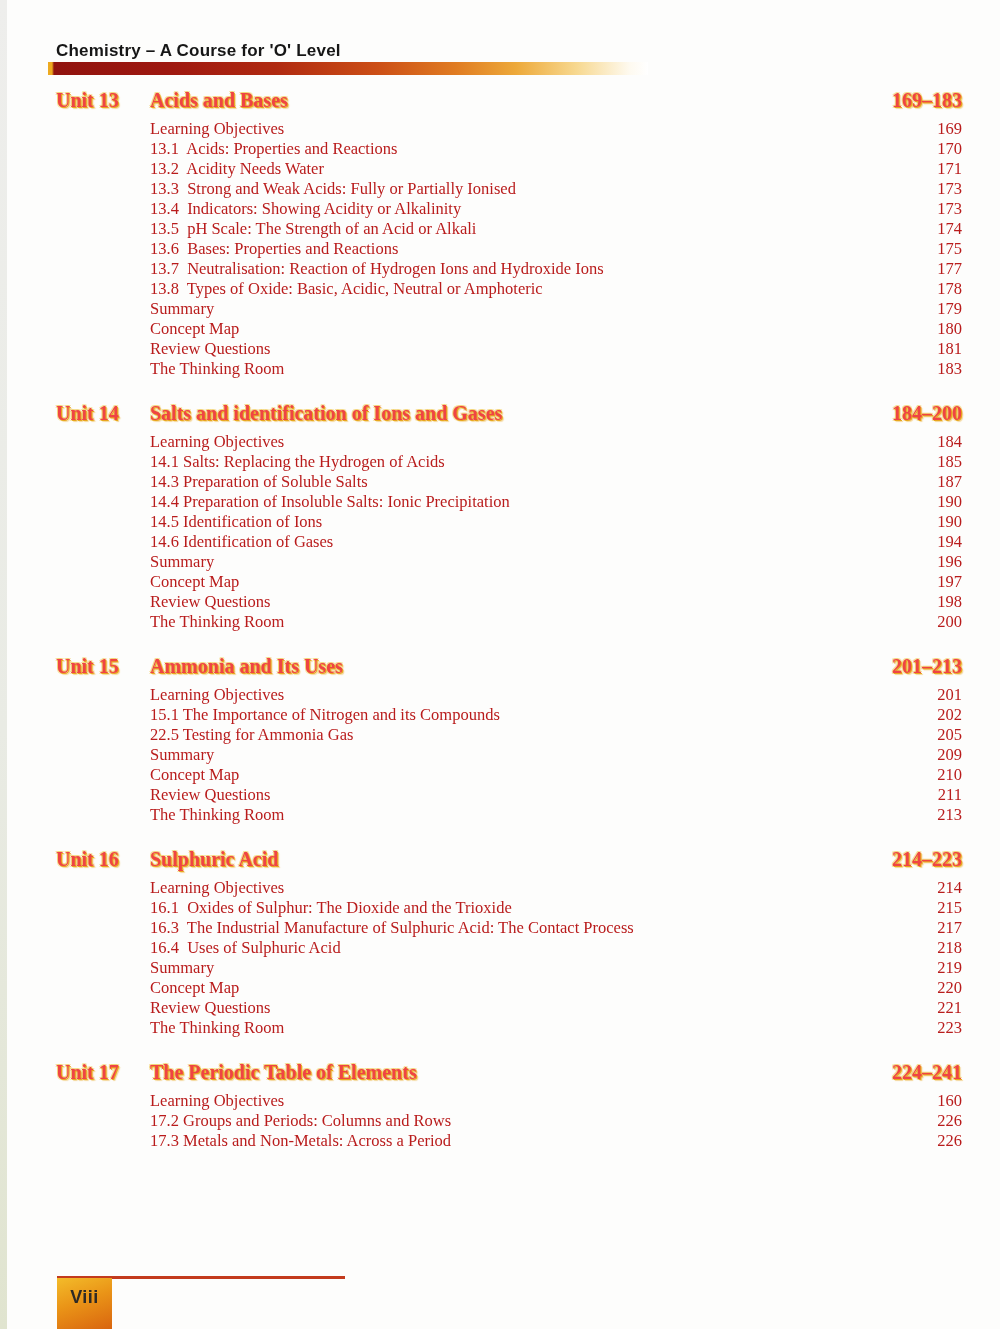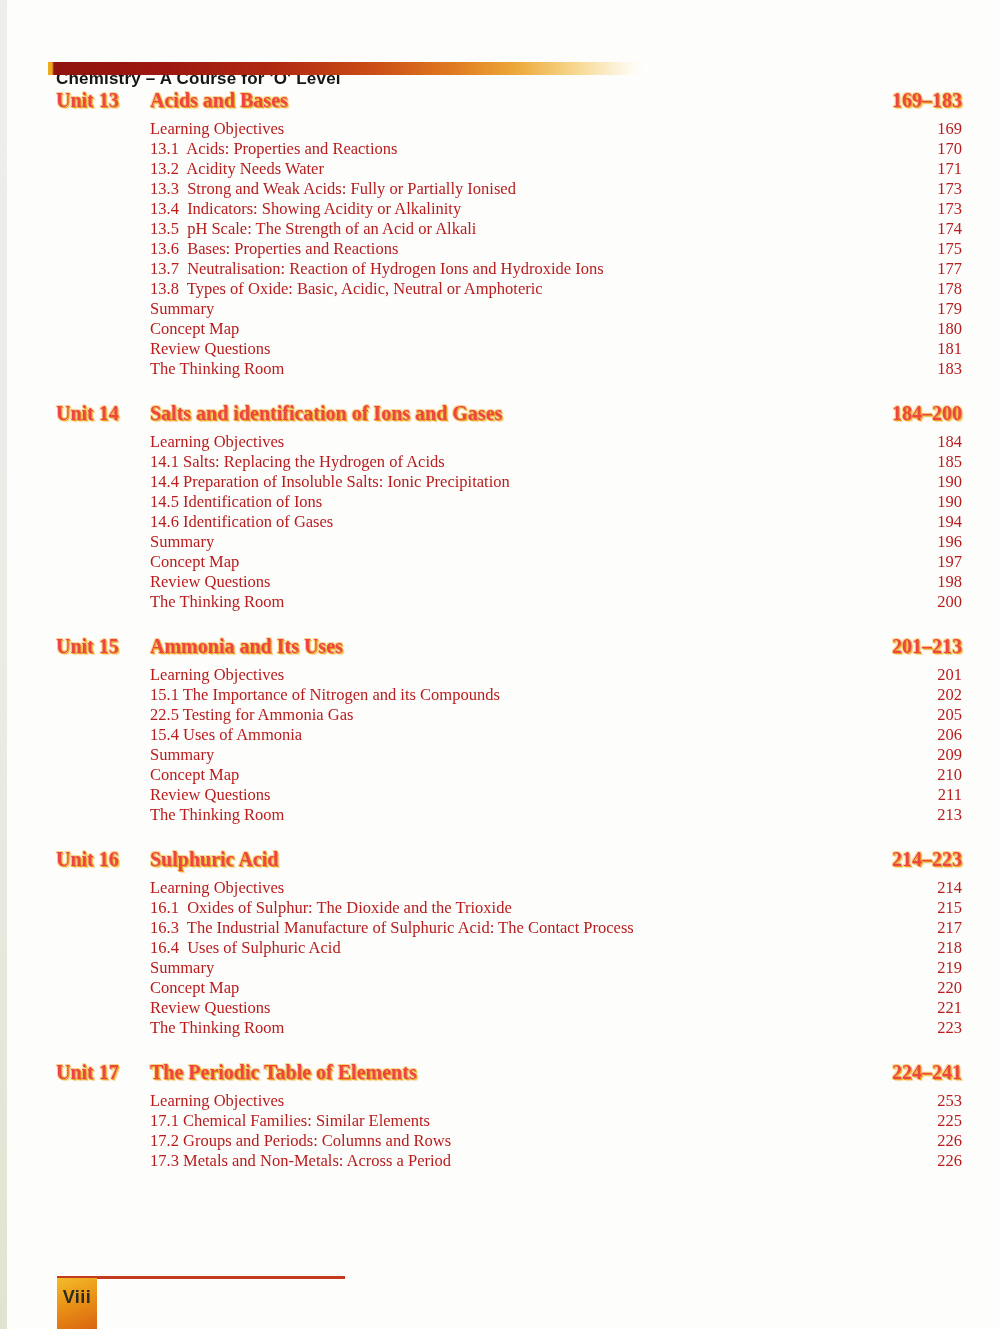--- a/index.html
+++ b/index.html
@@ -10,21 +10,21 @@
     overflow:hidden;
     font-family:"Liberation Serif", serif;
   }
   .scan-edge-left{
     position:absolute;left:0;top:0;width:7px;height:100%;
     background:linear-gradient(180deg,#eeeeec 0%,#e9ebe4 55%,#e0e4cf 100%);
   }
   .book-header{
     position:absolute;left:56px;top:41px;
     font-family:"Liberation Sans", sans-serif;
-    font-size:17px;font-weight:bold;color:#161616;letter-spacing:.2px;margin-top:28px;
+    font-size:17px;font-weight:bold;color:#161616;letter-spacing:.2px;
   }
   .header-bar{
     position:absolute;left:48px;top:62px;width:600px;height:13px;
     background:linear-gradient(90deg,
       #edaa20 0px,#edaa20 4px,
       #90130e 6px,#9e1810 20%,#b02a11 38%,
       #cc4f16 55%,#e07c22 68%,#eda93a 78%,
       #f7d88f 88%,#fefaf0 97%,#ffffff 100%);
   }
   .toc{position:absolute;left:56px;right:38px;top:88px;}
@@ -48,21 +48,21 @@
     display:flex;align-items:baseline;
     font-size:16.5px;line-height:20px;color:#b91c1c;
   }
   .toc-label{flex:1;padding-left:94px;white-space:pre-wrap;}
   .toc-page{flex:none;}
   .footer-rule{
     position:absolute;left:57px;top:1276px;width:288px;height:3px;
     background:#c33a1d;
   }
   .footer-box{
-    position:absolute;left:57px;top:1278px;width:40px;height:51px;
+    position:absolute;left:57px;top:1278px;width:55px;height:51px;
     background:linear-gradient(160deg,#f3bc2a 0%,#ea9417 45%,#d9650f 100%);
     display:flex;align-items:flex-start;justify-content:center;
   }
   .footer-label{
     margin-top:9px;
     font-family:"Liberation Sans", sans-serif;
     font-size:18px;font-weight:bold;color:#2e2a26;letter-spacing:.5px;
   }
 </style>
 </head>
@@ -161,20 +161,24 @@
     <span class="toc-label">Learning Objectives</span>
     <span class="toc-page">184</span>
   </div>
 
   <div class="toc-row">
     <span class="toc-label">14.1 Salts: Replacing the Hydrogen of Acids</span>
     <span class="toc-page">185</span>
   </div>
 
 
+  <div class="toc-row">
+    <span class="toc-label">14.3 Preparation of Soluble Salts</span>
+    <span class="toc-page">187</span>
+  </div>
 
   <div class="toc-row">
     <span class="toc-label">14.4 Preparation of Insoluble Salts: Ionic Precipitation</span>
     <span class="toc-page">190</span>
   </div>
 
   <div class="toc-row">
     <span class="toc-label">14.5 Identification of Ions</span>
     <span class="toc-page">190</span>
   </div>
@@ -222,24 +226,20 @@
     <span class="toc-label">15.1 The Importance of Nitrogen and its Compounds</span>
     <span class="toc-page">202</span>
   </div>
 
 
   <div class="toc-row">
     <span class="toc-label">22.5 Testing for Ammonia Gas</span>
     <span class="toc-page">205</span>
   </div>
 
-  <div class="toc-row">
-    <span class="toc-label">15.4 Uses of Ammonia</span>
-    <span class="toc-page">206</span>
-  </div>
 
   <div class="toc-row">
     <span class="toc-label">Summary</span>
     <span class="toc-page">209</span>
   </div>
 
   <div class="toc-row">
     <span class="toc-label">Concept Map</span>
     <span class="toc-page">210</span>
   </div>
@@ -308,27 +308,23 @@
 
   <section class="unit">
     <div class="unit-head">
       <span class="unit-num">Unit 17</span>
       <span class="unit-title">The Periodic Table of Elements</span>
       <span class="unit-range">224–241</span>
     </div>
     <div class="unit-items">
   <div class="toc-row">
     <span class="toc-label">Learning Objectives</span>
-    <span class="toc-page">253</span>
-  </div>
-
-  <div class="toc-row">
-    <span class="toc-label">17.1 Chemical Families: Similar Elements</span>
-    <span class="toc-page">225</span>
-  </div>
+    <span class="toc-page">160</span>
+  </div>
+
 
   <div class="toc-row">
     <span class="toc-label">17.2 Groups and Periods: Columns and Rows</span>
     <span class="toc-page">226</span>
   </div>
 
   <div class="toc-row">
     <span class="toc-label">17.3 Metals and Non-Metals: Across a Period</span>
     <span class="toc-page">226</span>
   </div>

